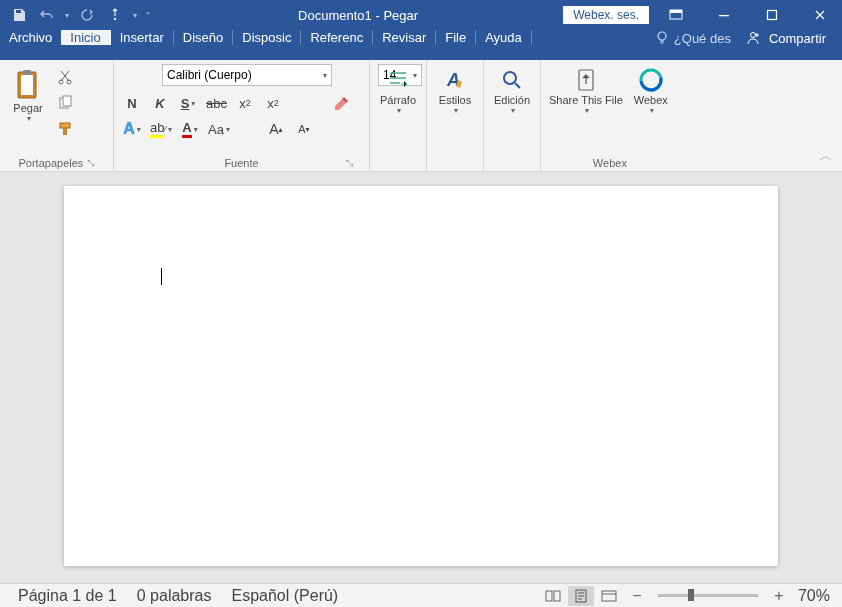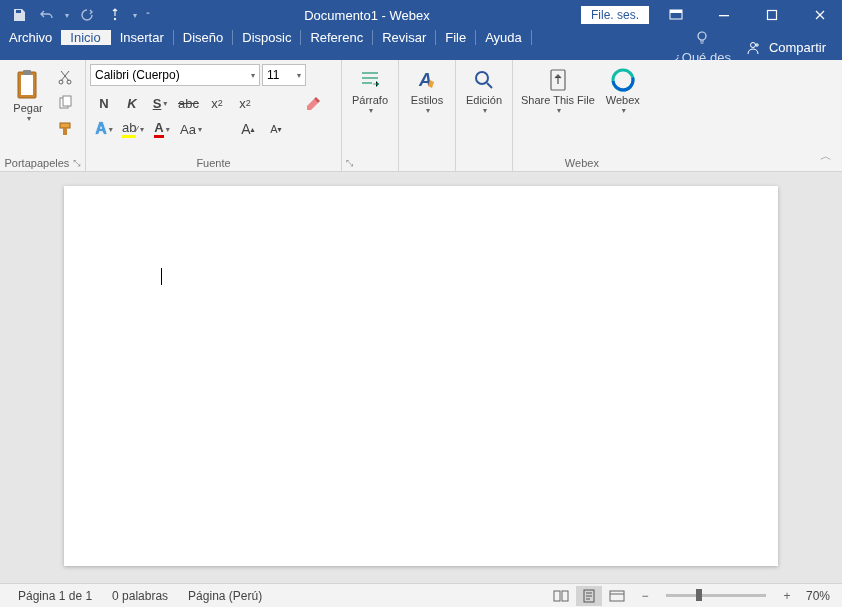--- a/index.html
+++ b/index.html
@@ -13,47 +13,47 @@
 .title-right { display: flex; align-items: center; gap: 4px; }
 .signin { background: #fff; color: #2b579a; padding: 2px 10px; font-size: 12px; border: 1px solid #2b579a; }
 .win-btn { width: 44px; height: 30px; display: flex; align-items: center; justify-content: center; cursor: pointer; }
 
 
 .tabs { background: #2b579a; height: 30px; display: flex; align-items: flex-start; color: #fff; font-size: 13px; }
 .tab { padding: 0 9px; display: flex; align-items: center; cursor: pointer; white-space: nowrap; border-right: 1px solid rgba(255,255,255,.3); }
 .tab.file { background: #2b579a; border: none; }
 .tab.active { background: #f3f3f3; color: #2b579a; }
 .tabs-right { margin-left: auto; display: flex; align-items: center; padding-right: 8px; gap: 6px; }
-.tellme { color: #d0dced; font-size: 13px; display:flex; align-items:center; gap:4px;flex-direction:column;}
+.tellme { color: #d0dced; font-size: 13px; display:flex; align-items:center; gap:4px;}
 .share-btn { display:flex; align-items:center; gap:8px; padding: 0 8px; cursor:pointer;}
 
 
 .ribbon { background: #f3f3f3; border-bottom: 1px solid #d4d4d4; display: flex; height: 112px; position: relative;}
 .group { border-right: 1px solid #d4d4d4; display: flex; flex-direction: column; padding: 4px 4px 0 4px; }
 .group-body { flex: 1; display: flex; align-items: flex-start;}
 .group-label { font-size: 11px; color: #666; text-align: left; padding: 2px 0; display:flex; justify-content:center; align-items:center; gap:4px;}
 .launcher { font-size: 9px; color:#777; cursor:pointer;}
 .big-btn { display: flex; flex-direction: column; align-items: center; justify-content: flex-start; padding: 2px 4px; cursor: pointer; font-size: 11px; color: #444; text-align:center; min-width:48px;}
 .icon-stack { display:flex; flex-direction:column; gap:4px; padding:2px;}
 .sm-icon { width:22px; height:22px; display:flex; align-items:center; justify-content:center; cursor:pointer;}
 .font-row { display:flex; align-items:center; gap:2px; margin-bottom:4px;}
-.font-select { border:1px solid #c0c0c0; background:#fff; height:22px; font-size:12px; padding:0 4px; display:flex; align-items:center; justify-content:space-between;}
+.font-select { border:1px solid #c0c0c0; background:#fff; height:22px; font-size:12px; padding:0 4px; display:flex; align-items:center; justify-content:space-between;margin-left:44px;}
 .font-name { width:170px; }
 .font-size { width:44px; }
 .font-btns { display:flex; flex-wrap:wrap; gap:0; max-width:240px;}
 .fbtn { min-width:28px; height:26px; display:flex; align-items:center; justify-content:center; cursor:pointer; font-size:13px; color:#444; padding:0 4px;}
 .dd-caret { font-size:8px; color:#666; margin-left:2px;}
 
 
 .doc-area { flex:1; background:#e6e6e6; display:flex; justify-content:center; overflow:hidden; padding-top:14px;}
 .page { width:714px; height:380px; background:#fff; box-shadow:0 1px 4px rgba(0,0,0,.25); position:relative;}
 .cursor { position:absolute; left:97px; top:82px; width:1px; height:17px; background:#000;}
 
 
-.statusbar { height:24px; background:#f3f3f3; border-top:1px solid #d4d4d4; display:flex; align-items:center; font-size:12px; color:#444; padding:0 8px;}
+.statusbar { height:24px; background:#f3f3f3; border-top:1px solid #d4d4d4; display:flex; align-items:center; font-size:16px; color:#444; padding:0 8px;}
 .status-item { padding:0 10px; cursor:pointer;}
 .status-right { margin-left:auto; display:flex; align-items:center; gap:2px;}
 .view-btn { width:26px; height:20px; display:flex; align-items:center; justify-content:center; cursor:pointer; color:#666;}
 .view-btn.active { background:#d4d4d4;}
 .zoom-slider { width:100px; height:3px; background:#c0c0c0; position:relative; margin:0 6px;}
 .zoom-thumb { position:absolute; width:6px; height:12px; background:#666; top:-5px; left:30px;}
 .collapse-chevron { position:absolute; right:10px; bottom:6px; color:#888; cursor:pointer; font-size:12px;}
 
 svg { display:block; }
 </style>
@@ -87,24 +87,24 @@
         </svg>
     </div>
     <div class="qat-btn" style="width:10px">
         <span style="color:#b9c9e2;font-size:8px">▾</span>
       </div>
     <div class="qat-btn" style="width:12px">
         <span style="color:#b9c9e2;font-size:10px">⁼</span>
       </div>
   </div>
   <div class="title-center">
-    <span>Documento1</span><span> - Webex</span>
+    <span>Documento1</span><span> - Pegar</span>
   </div>
   <div class="title-right">
-    <div class="signin">File. ses.</div>
+    <div class="signin">Webex. ses.</div>
     <div class="win-btn">
       <svg width="14" height="12" viewBox="0 0 14 12">
           <rect x="1" y="1" width="12" height="9" fill="none" stroke="#fff"></rect>
           <rect x="1" y="1" width="12" height="3" fill="#fff"></rect>
         </svg>
     </div>
     <div class="win-btn">
       <svg width="12" height="12" viewBox="0 0 12 12">
           <rect x="1" y="6" width="10" height="1.3" fill="#fff"></rect>
         </svg>
@@ -146,21 +146,21 @@
           <path fill="none" stroke="#fff" d="M3 14c0-3 2-5 5-5s5 2 5 5"></path>
           <path stroke="#fff" d="M12 3v4M10 5h4"></path>
         </svg>
       <span>Compartir</span>
     </div>
   </div>
 </div>
 
 <div class="ribbon">
 
-  <div class="group" style="width:86px">
+  <div class="group" style="width:114px">
     <div class="group-body">
       <div class="big-btn" style="padding-top:4px">
         <svg width="30" height="34" viewBox="0 0 30 34">
           <rect x="5" y="4" width="18" height="26" rx="1" fill="#c9842f" stroke="#a06519"></rect>
           <rect x="8" y="7" width="12" height="20" fill="#fff"></rect>
           <rect x="10" y="2" width="8" height="5" rx="1" fill="#888"></rect>
         </svg>
         <span>Pegar</span>
         <span class="dd-caret">▾</span>
       </div>
@@ -193,21 +193,21 @@
   </div>
 
   <div class="group" style="width:256px">
     <div class="group-body" style="flex-direction:column;">
       <div class="font-row">
         <div class="font-select font-name">
           <span>Calibri (Cuerpo)</span>
           <span class="dd-caret">▾</span>
         </div>
         <div class="font-select font-size">
-          <span>11</span>
+          <span>14</span>
           <span class="dd-caret">▾</span>
         </div>
       </div>
       <div class="font-btns">
         <div class="fbtn">
             <b>N</b>
           </div>
         <div class="fbtn">
             <i><b>K</b></i>
           </div>
@@ -329,21 +329,21 @@
 
 <div class="doc-area">
   <div class="page">
     <div class="cursor"></div>
   </div>
 </div>
 
 <div class="statusbar">
   <div class="status-item">Página 1 de 1</div>
   <div class="status-item">0 palabras</div>
-  <div class="status-item">Página (Perú)</div>
+  <div class="status-item">Español (Perú)</div>
   <div class="status-right">
     <div class="view-btn">
       <svg width="16" height="14" viewBox="0 0 16 14">
           <rect x="1" y="2" width="6" height="10" fill="none" stroke="#666"></rect>
           <rect x="9" y="2" width="6" height="10" fill="none" stroke="#666"></rect>
         </svg>
     </div>
     <div class="view-btn active">
       <svg width="16" height="14" viewBox="0 0 16 14">
           <rect x="3" y="1" width="10" height="12" fill="none" stroke="#555"></rect>

